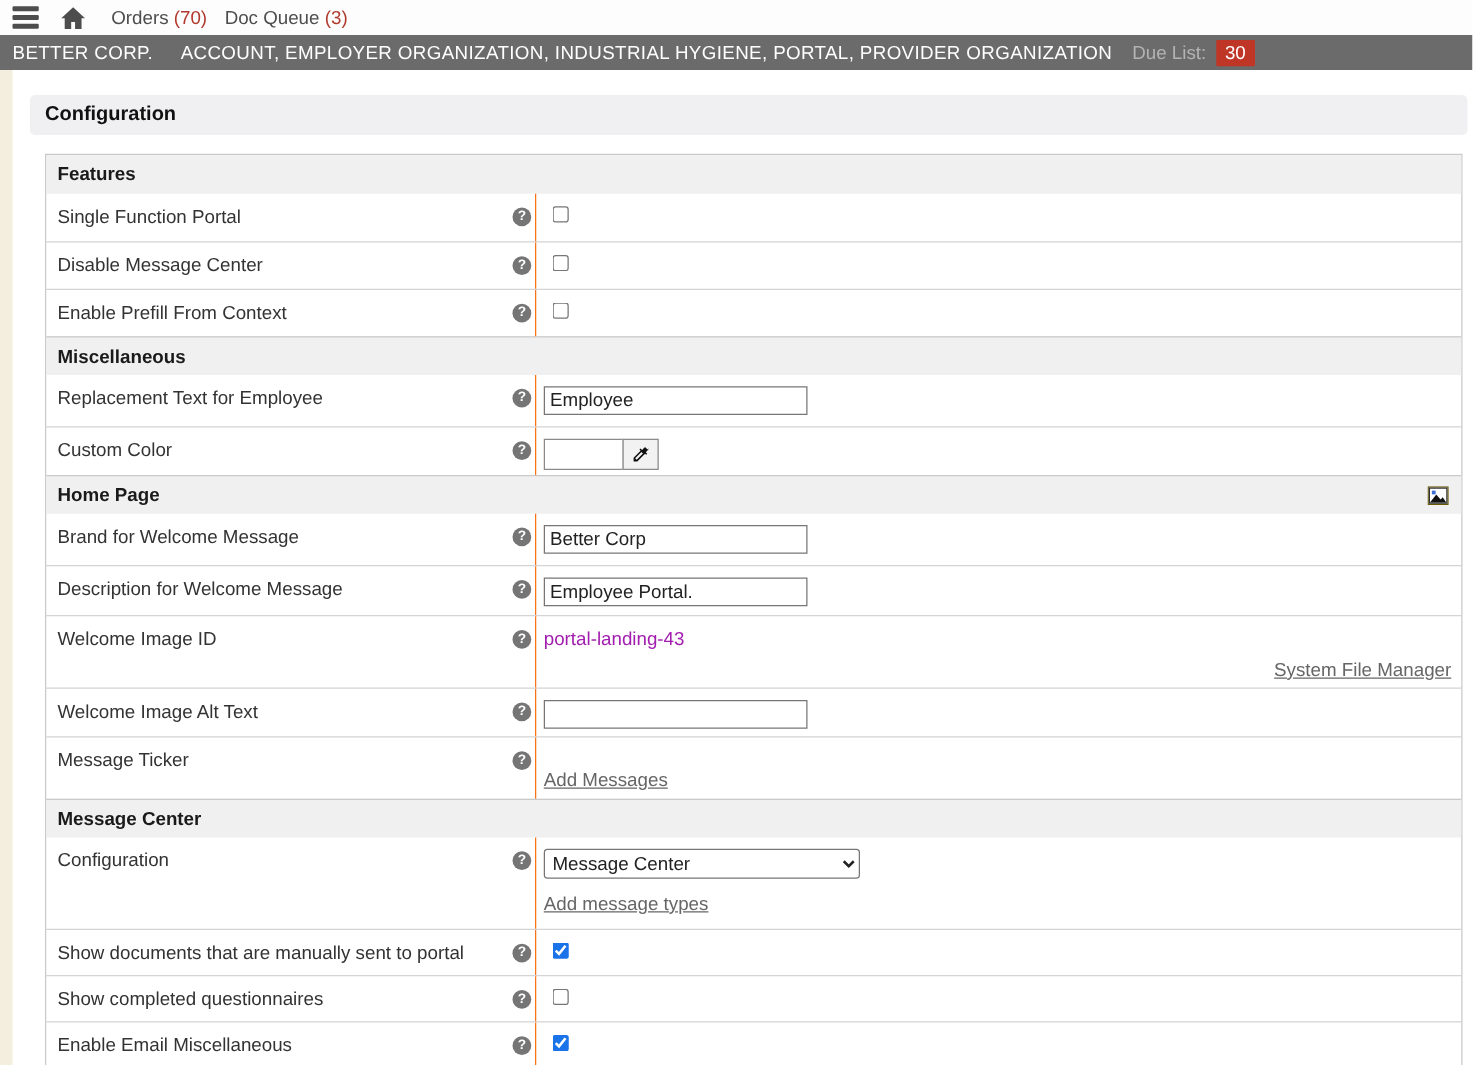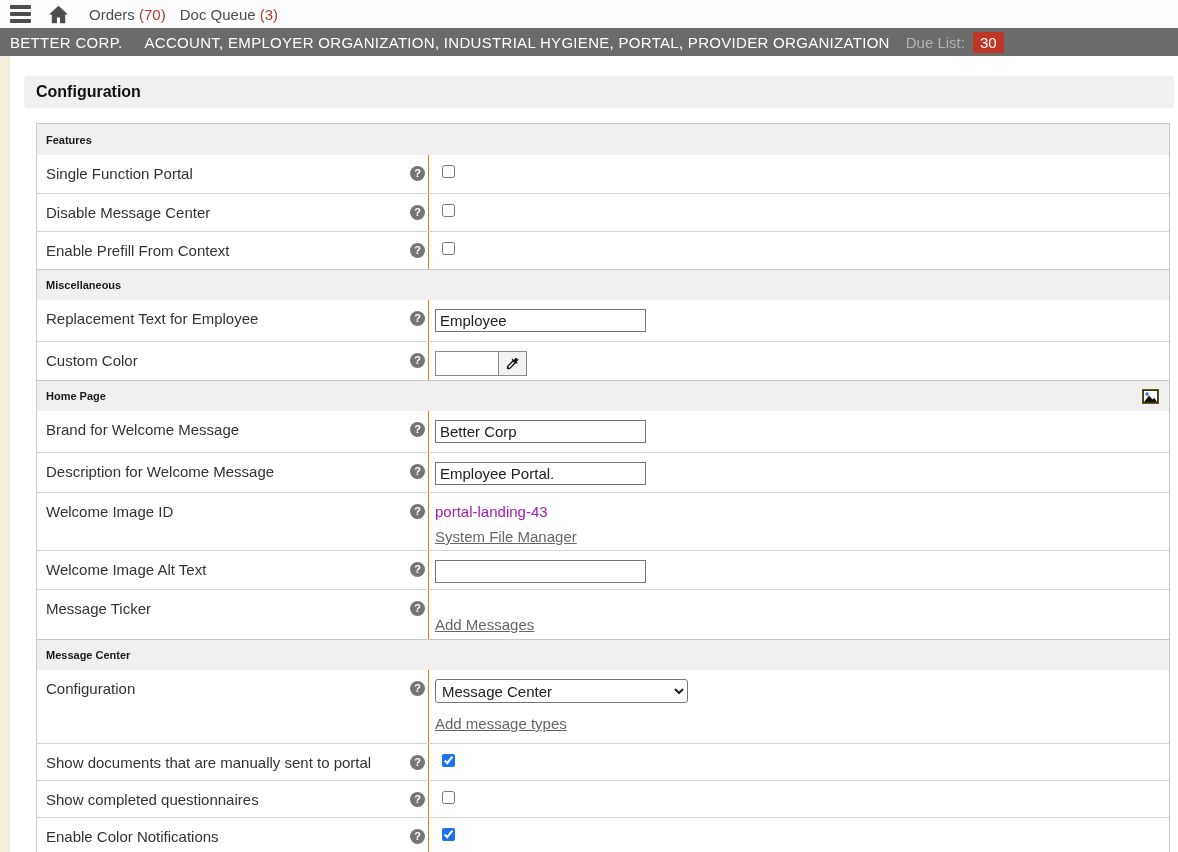--- a/index.html
+++ b/index.html
@@ -29,21 +29,21 @@
   
   .left-strip { position: absolute; left: 0; top: 56px; width: 10px; height: 796px; background: #f4eedf; }
 
   
   .page-title-bar { margin: 20px 4px 0 24px; height: 32px; background: #f0f0f2; border-radius: 4px;
     display: flex; align-items: center; padding-left: 12px; font-size: 16px; font-weight: bold; color: #111; }
 
   
   .config-table { margin: 15px 0 0 36px; width: 1134px; border: 1px solid #c9c9c9; background: #fff; }
   .sec-header { height: 31px; background: #f0f0f1; display: flex; align-items: center; justify-content: space-between;
-    padding: 0 9px; font-size: 11px; font-weight: bold; color: #1a1a1a; border-top: 1px solid #c9c9c9; }
+    padding: 0 9px; font-size: 15px; font-weight: bold; color: #1a1a1a; border-top: 1px solid #c9c9c9; }
   .sec-header.first { border-top: none; }
   .row { display: grid; grid-template-columns: 392px 1fr; border-top: 1px solid #d4d4d4; }
   .label-cell { border-right: 1px solid #f97316; display: flex; justify-content: space-between;
     align-items: flex-start; padding: 10px 3px 0 9px; font-size: 15px; color: #333; line-height: 18px; }
   .value-cell { padding: 9px 8px 0 6px; font-size: 15px; }
   .h-std   { height: 38px; }
   .h-in1   { height: 41px; }
   .h-in2   { height: 39px; }
   .h-in3   { height: 40px; }
   .h-img   { height: 58px; }
@@ -58,21 +58,21 @@
   .text-input { width: 211px; height: 23px; border: 1px solid #767676; font-size: 15px; padding: 1px 4px;
     font-family: "Liberation Sans", sans-serif; color: #222; background: #fff; }
   .color-wrap { display: flex; align-items: stretch; }
   .color-input { width: 64px; height: 25px; border: 1px solid #8a8a8a; font-size: 15px; padding: 1px 4px;
     font-family: "Liberation Sans", sans-serif; }
   .dropper-btn { width: 29px; height: 25px; margin-left: -1px; border: 1px solid #8a8a8a; background: #f2f2f2;
     display: flex; align-items: center; justify-content: center; cursor: pointer; }
 
   .gray-text { color: #a21caf; line-height: 20px; }
   .plain-link { color: #666; text-decoration: underline; font-size: 15px; cursor: pointer; }
-  .link-line { margin-top: 6px; }
+  .link-line { margin-top: 6px; text-align: right; }
   .ticker-link-line { margin-top: 17px; }
   .select-box { width: 253px; height: 24px; border: 1px solid #767676; border-radius: 3px; background: #fff;
     font-size: 15px; font-family: "Liberation Sans", sans-serif; color: #222; padding: 0 2px; }
   .sel-link-line { margin-top: 12px; }
 
   .img-icon-btn { width: 18px; height: 16px; cursor: pointer; display: flex; align-items: center; }
 </style>
 </head>
 <body>
 
@@ -276,21 +276,21 @@
       <span>Show completed questionnaires</span>
       <span class="help-icon">?</span>
     </div>
     <div class="value-cell">
       <input type="checkbox" style="">
     </div>
   </div>
 
   <div class="row h-cut">
     <div class="label-cell">
-      <span>Enable Color Notifications</span>
+      <span>Enable Email Miscellaneous</span>
       <span class="help-icon">?</span>
     </div>
     <div class="value-cell">
       <input type="checkbox" checked="" style="">
     </div>
   </div>
 
 </div>
 
 </body></html>

